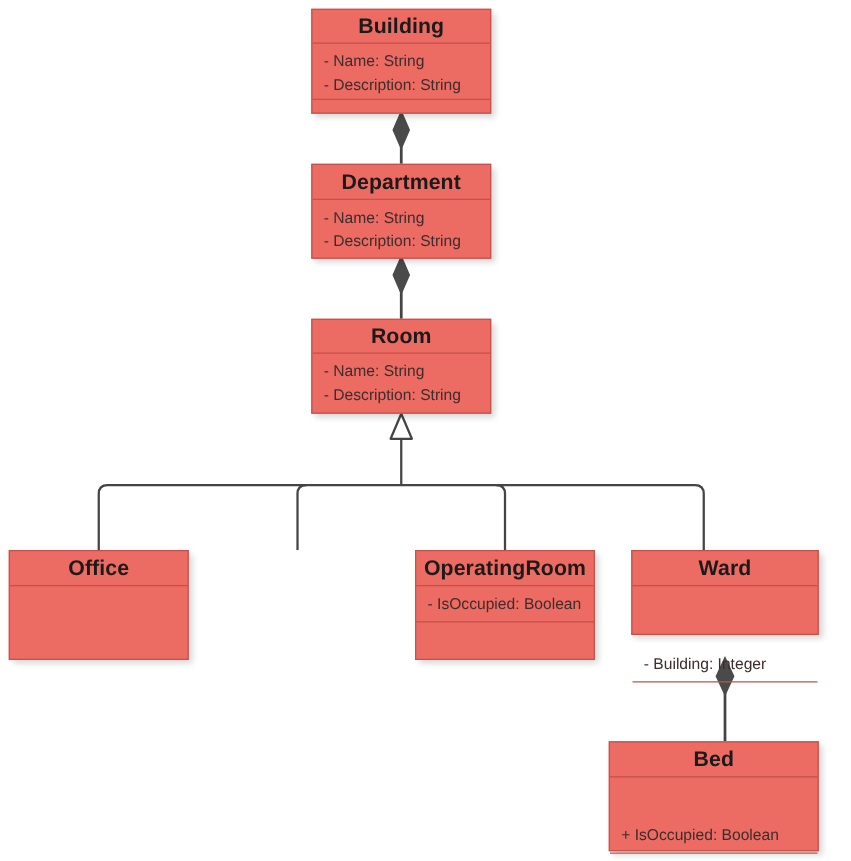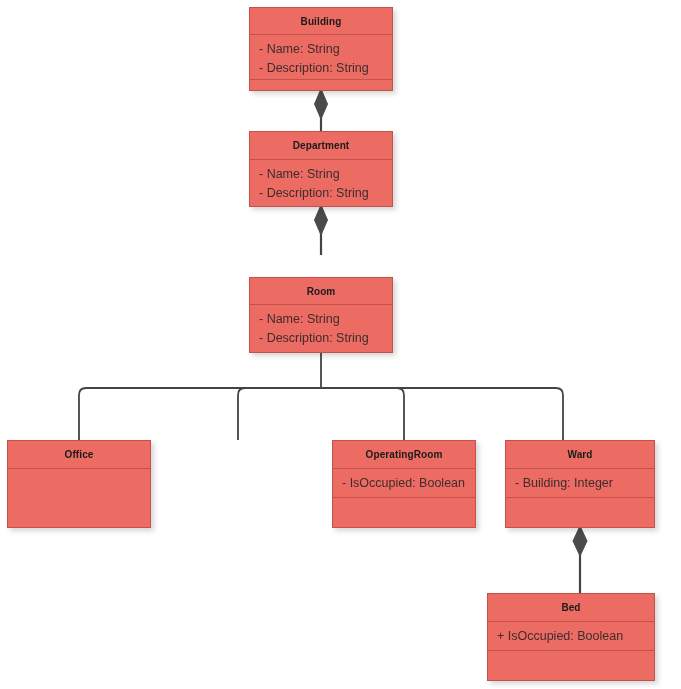--- a/index.html
+++ b/index.html
@@ -34,21 +34,21 @@
     border: 1px solid #C2524B;
     box-shadow: 3px 3px 5px rgba(0,0,0,0.16);
     display: flex;
     flex-direction: column;
     z-index: 2;
   }
   .uml-title {
     box-sizing: border-box;
     text-align: center;
     font-weight: bold;
-    font-size: 10px;
+    font-size: 17px;
     color: #1b1b1b;
     letter-spacing: 0.1px;
     display: flex;
     align-items: center;
     justify-content: center;
     border-bottom: 1px solid #C2524B;
     flex: 0 0 auto;
   }
   .uml-compartment {
     box-sizing: border-box;
@@ -117,21 +117,21 @@
   </div>
 
   <div class="uml-class" style="left:249px; top:131px; width:144px; height:76px;">
     <div class="uml-title" style="height:28px;">Department</div>
     <div class="uml-compartment last">
       <div class="attr-line">- Name: String</div>
       <div class="attr-line">- Description: String</div>
     </div>
   </div>
 
-  <div class="uml-class" style="left:249px; top:255px; width:144px; height:76px;margin-top:22px;">
+  <div class="uml-class" style="left:249px; top:255px; width:144px; height:76px;">
     <div class="uml-title" style="height:27px;">Room</div>
     <div class="uml-compartment last">
       <div class="attr-line">- Name: String</div>
       <div class="attr-line">- Description: String</div>
     </div>
   </div>
 
   <div class="uml-class" style="left:7px; top:440px; width:144px; height:88px;">
     <div class="uml-title" style="height:28px;">Office</div>
     <div class="uml-compartment last empty"></div>
@@ -139,29 +139,29 @@
 
 
   <div class="uml-class" style="left:332px; top:440px; width:144px; height:88px;">
     <div class="uml-title" style="height:28px;">OperatingRoom</div>
     <div class="uml-compartment" style="height:29px;">
       <div class="attr-line">- IsOccupied: Boolean</div>
     </div>
     <div class="uml-compartment last empty"></div>
   </div>
 
-  <div class="uml-class" style="left:505px; top:440px; width:150px; height:88px;">
+  <div class="uml-class" style="left:505px; top:440px; width:150px; height:68px;gap:48px;">
     <div class="uml-title" style="height:28px;">Ward</div>
     <div class="uml-compartment" style="height:29px;">
       <div class="attr-line">- Building: Integer</div>
     </div>
     <div class="uml-compartment last empty"></div>
   </div>
 
-  <div class="uml-class" style="left:487px; top:593px; width:168px; height:88px;">
+  <div class="uml-class" style="left:487px; top:593px; width:168px; height:88px;gap:32px;">
     <div class="uml-title" style="height:28px;">Bed</div>
     <div class="uml-compartment" style="height:29px;">
       <div class="attr-line">+ IsOccupied: Boolean</div>
     </div>
     <div class="uml-compartment last empty"></div>
   </div>
 
 </div>
 
 </body></html>

